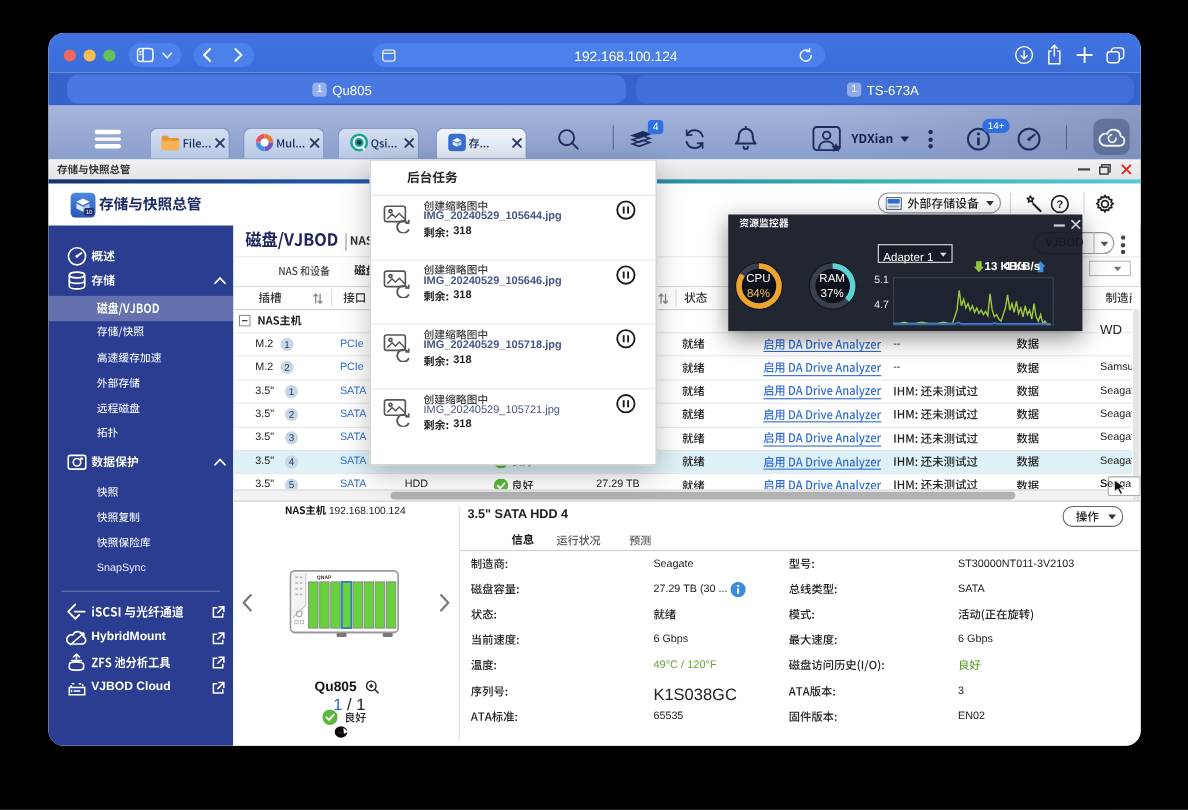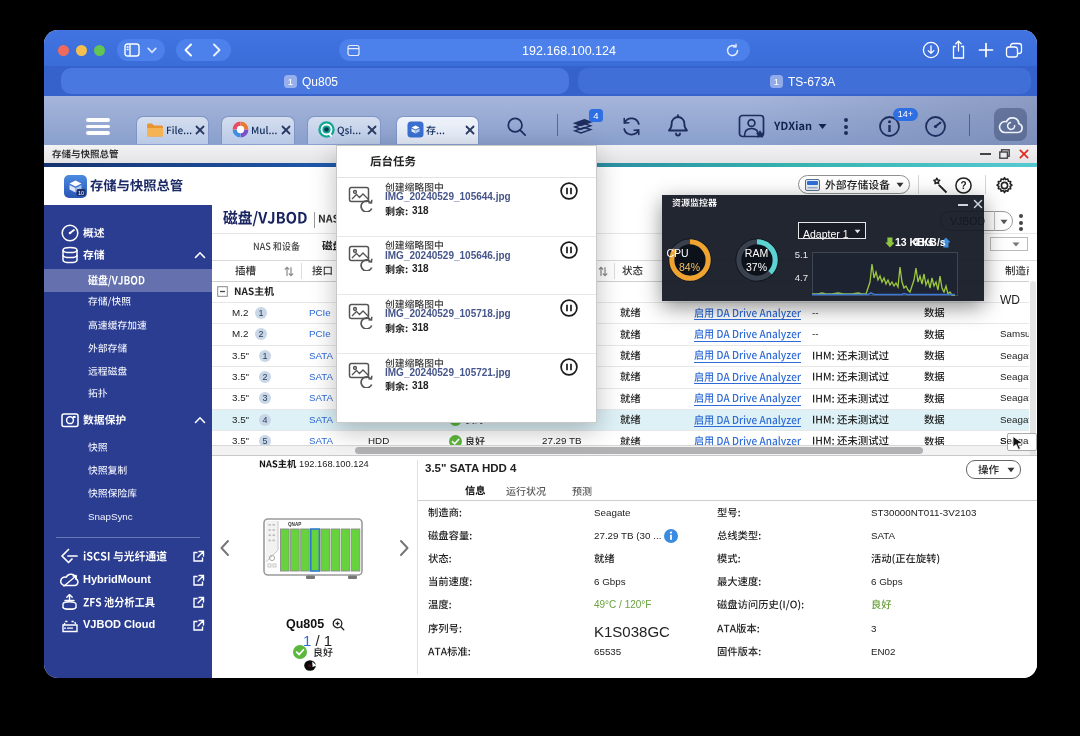--- a/index.html
+++ b/index.html
@@ -1408,21 +1408,21 @@
     <svg style="position:absolute;left:341.0px;top:326.5px;overflow:visible" width="58.8" height="12.2">
       <g fill="#3c3c3c" transform="translate(0,9.8) scale(0.009800,-0.009800)">
         <use href="#g169" x="0"></use>
         <use href="#g170" x="1000"></use>
         <use href="#g171" x="2000"></use>
         <use href="#g172" x="3000"></use>
         <use href="#g173" x="4000"></use>
         <use href="#g174" x="5000"></use>
       </g>
     </svg>
-    <div class="cell" style="left:341px;top:336.8px;font-size:10px;font-weight:bold;color:#46568a">IMG_20240529_105721.jpg</div>
+    <div class="cell" style="left:341px;top:336.8px;font-size:10px;font-weight:normal;color:#46568a">IMG_20240529_105721.jpg</div>
     <svg style="position:absolute;left:341.0px;top:350.4px;overflow:visible" width="23.2" height="12.5">
       <g fill="#222" transform="translate(0,10.0) scale(0.010000,-0.010000)">
         <use href="#g175" x="0"></use>
         <use href="#g176" x="1000"></use>
         <use href="#g78" x="2000"></use>
       </g>
     </svg>
     <div class="cell" style="left:368px;top:350.3px;font-size:10px;font-weight:bold;color:#222">318</div>
     <svg class="ic" style="left:516px;top:327.8px" width="18" height="18" viewBox="0 0 18 18" fill="none" stroke="#1a1a1a">
       <circle cx="9" cy="9" r="7.9" stroke-width="1.7"></circle>
@@ -1442,21 +1442,21 @@
     <div class="ab" style="left:914px;top:174px;width:10px;height:1.6px;background:#cfd4de"></div>
     <svg class="ic" style="left:929px;top:169px" width="10" height="10" viewBox="0 0 10 10" stroke="#cfd4de" stroke-width="1.5" stroke-linecap="round">
       <line x1="1.5" y1="1.5" x2="8.5" y2="8.5"></line>
       <line x1="8.5" y1="1.5" x2="1.5" y2="8.5"></line>
     </svg>
     <svg class="ic" style="left:622.5px;top:206.5px" width="46" height="46" viewBox="0 0 46 46">
       <circle cx="23" cy="23" r="21.5" fill="#0d1119"></circle>
       <circle cx="23" cy="23" r="18.2" fill="none" stroke="#39414f" stroke-width="5"></circle>
       <circle cx="23" cy="23" r="18.2" fill="none" stroke="#efa430" stroke-width="5" stroke-dasharray="96.1 114.4" transform="rotate(-90 23 23)" stroke-linecap="butt"></circle>
     </svg>
-    <div class="ab" style="left:622.5px;top:216.5px;width:46px;font-size:10.5px;color:#fff">CPU</div>
+    <div class="ab" style="left:622.5px;top:216.5px;width:46px;text-align:center;font-size:10.5px;color:#fff">CPU</div>
     <div class="ab" style="left:622.5px;top:231.0px;width:46px;text-align:center;font-size:10.5px;color:#f2c063">84%</div>
     <svg class="ic" style="left:689.5px;top:206.5px" width="46" height="46" viewBox="0 0 46 46">
       <circle cx="23" cy="23" r="21.5" fill="#0d1119"></circle>
       <circle cx="23" cy="23" r="18.2" fill="none" stroke="#39414f" stroke-width="5"></circle>
       <circle cx="23" cy="23" r="18.2" fill="none" stroke="#5bd3d3" stroke-width="5" stroke-dasharray="42.3 114.4" transform="rotate(-90 23 23)" stroke-linecap="butt"></circle>
     </svg>
     <div class="ab" style="left:689.5px;top:216.5px;width:46px;text-align:center;font-size:10.5px;color:#fff">RAM</div>
     <div class="ab" style="left:689.5px;top:231.0px;width:46px;text-align:center;font-size:10.5px;color:#fff">37%</div>
     <div class="ab" style="left:754px;top:192px;width:68px;height:17px;border:1.4px solid #e4e6ea;background:rgba(0,0,0,.25)"></div>
     <div class="cell" style="left:759px;top:198px;font-size:10.5px;color:#fff">Adapter 1</div>

